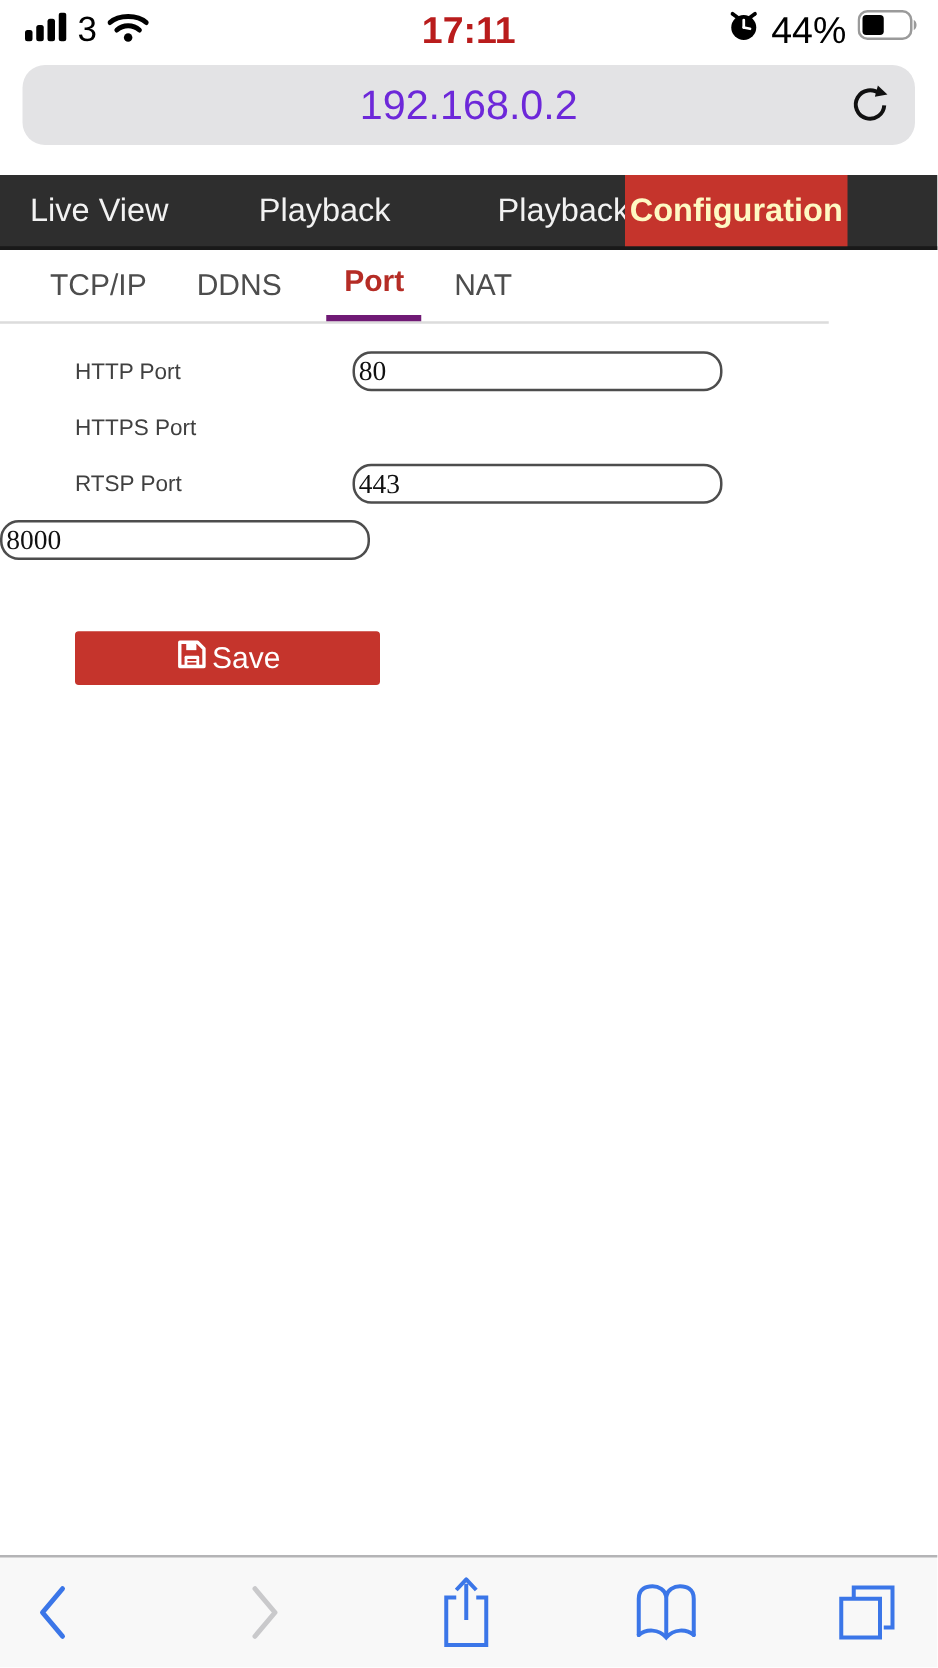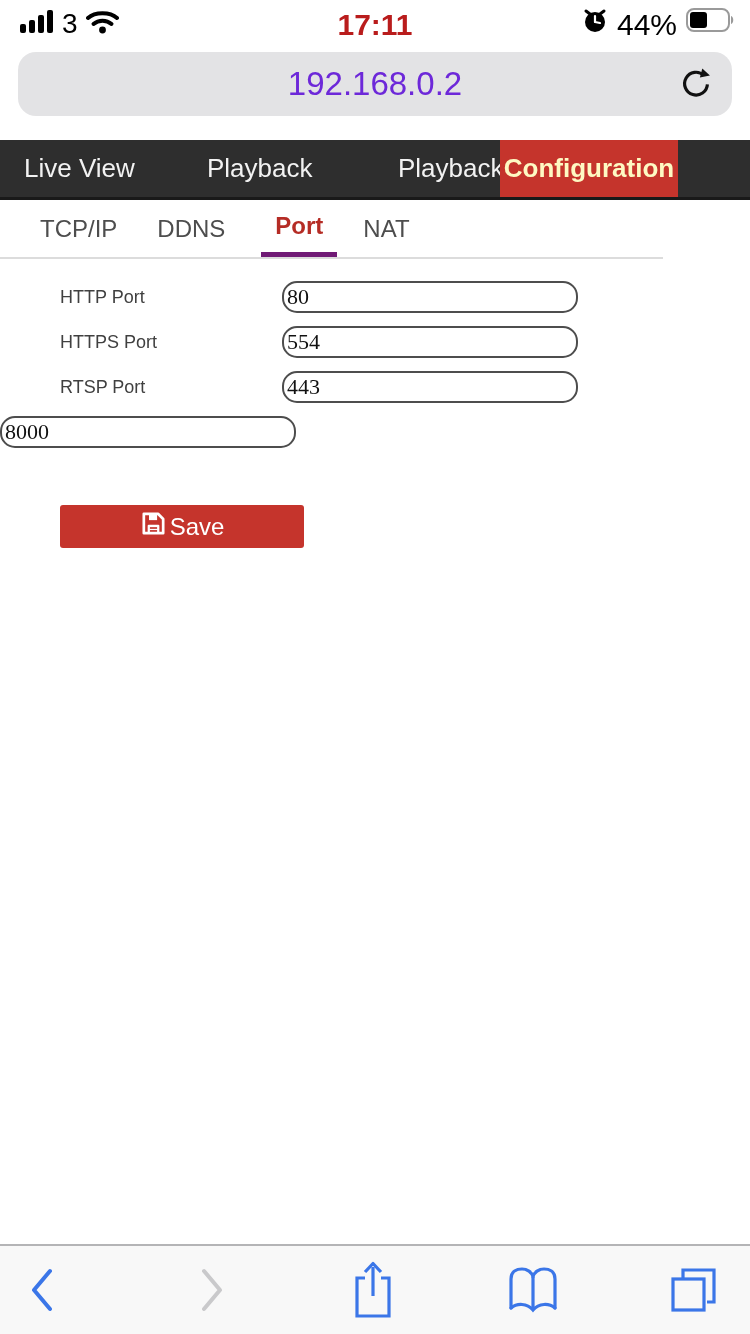--- a/index.html
+++ b/index.html
@@ -184,21 +184,20 @@
   <div class="subtab">NAT</div>
 </div>
 
 <div class="form-area">
   <div class="form-row">
     <div class="form-label">HTTP Port</div>
     <input class="form-input" type="text" value="80" style="">
   </div>
   <div class="form-row">
     <div class="form-label">HTTPS Port</div>
-    <input class="form-input" type="text" value="554" style="">
   </div>
   <div class="form-row">
     <div class="form-label">RTSP Port</div>
     <input class="form-input" type="text" value="443" style="">
   </div>
   <div class="form-row">
     <input class="form-input" type="text" value="8000" style="">
   </div>
 </div>
 

